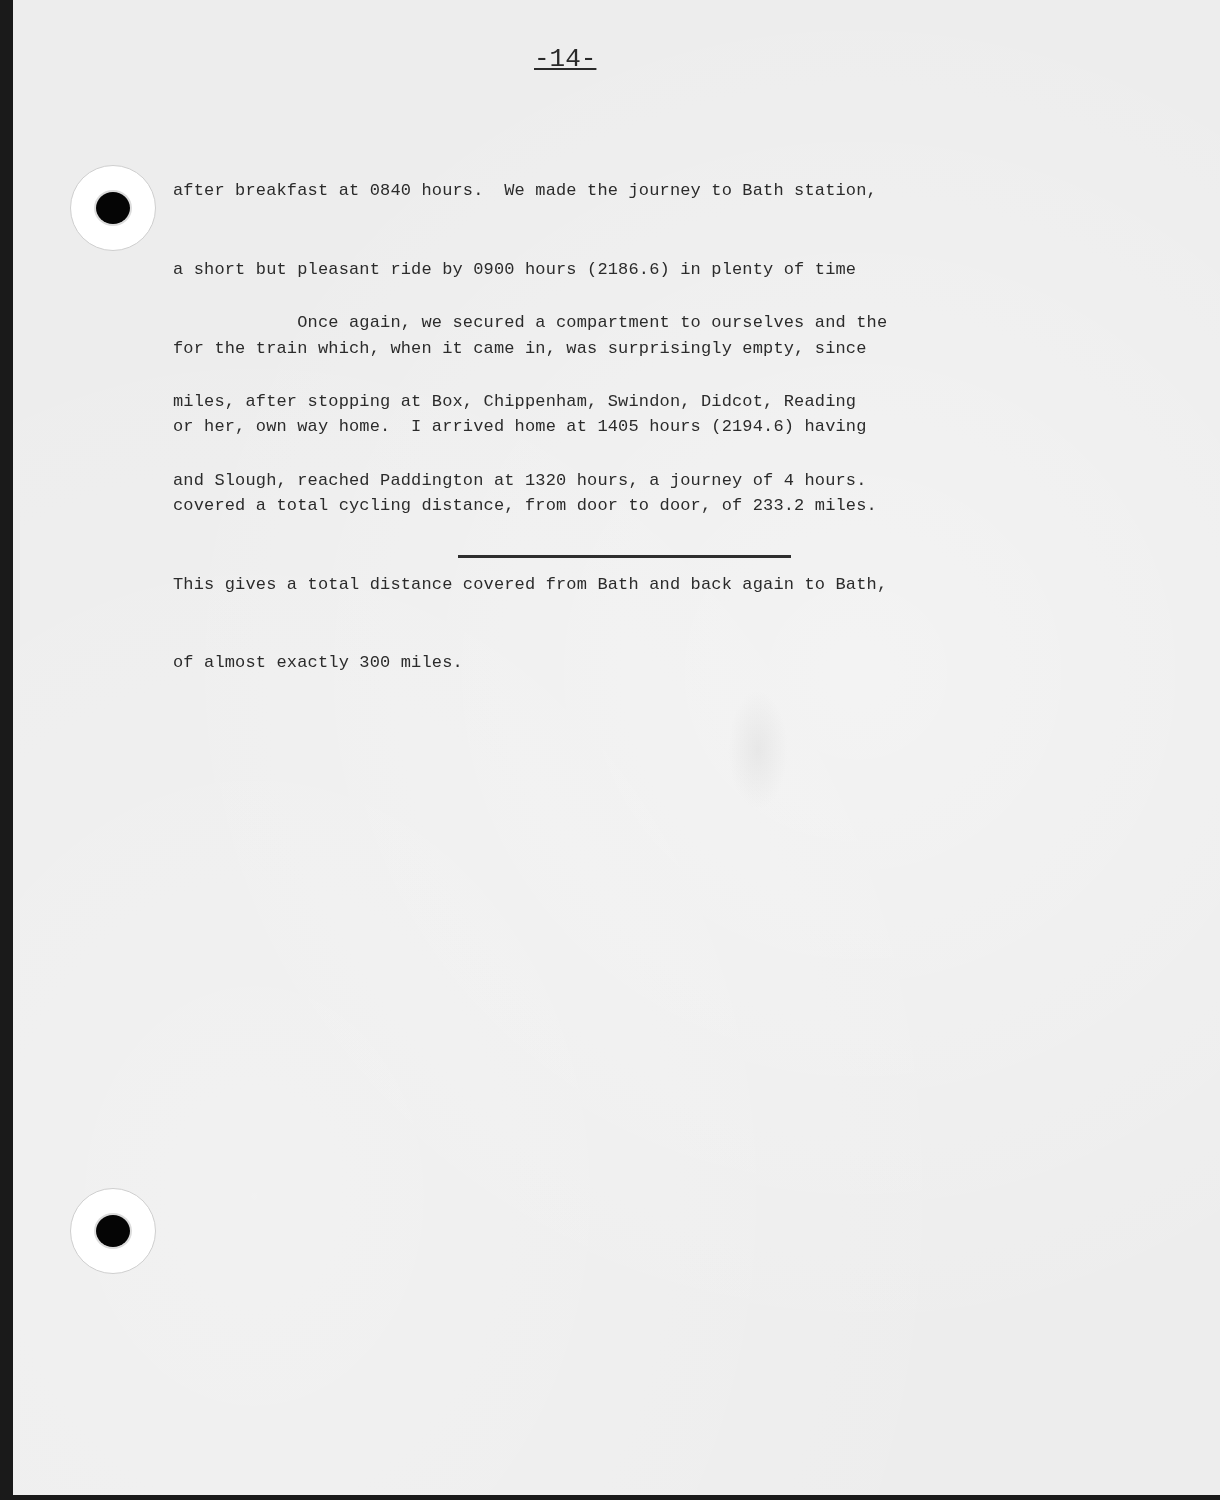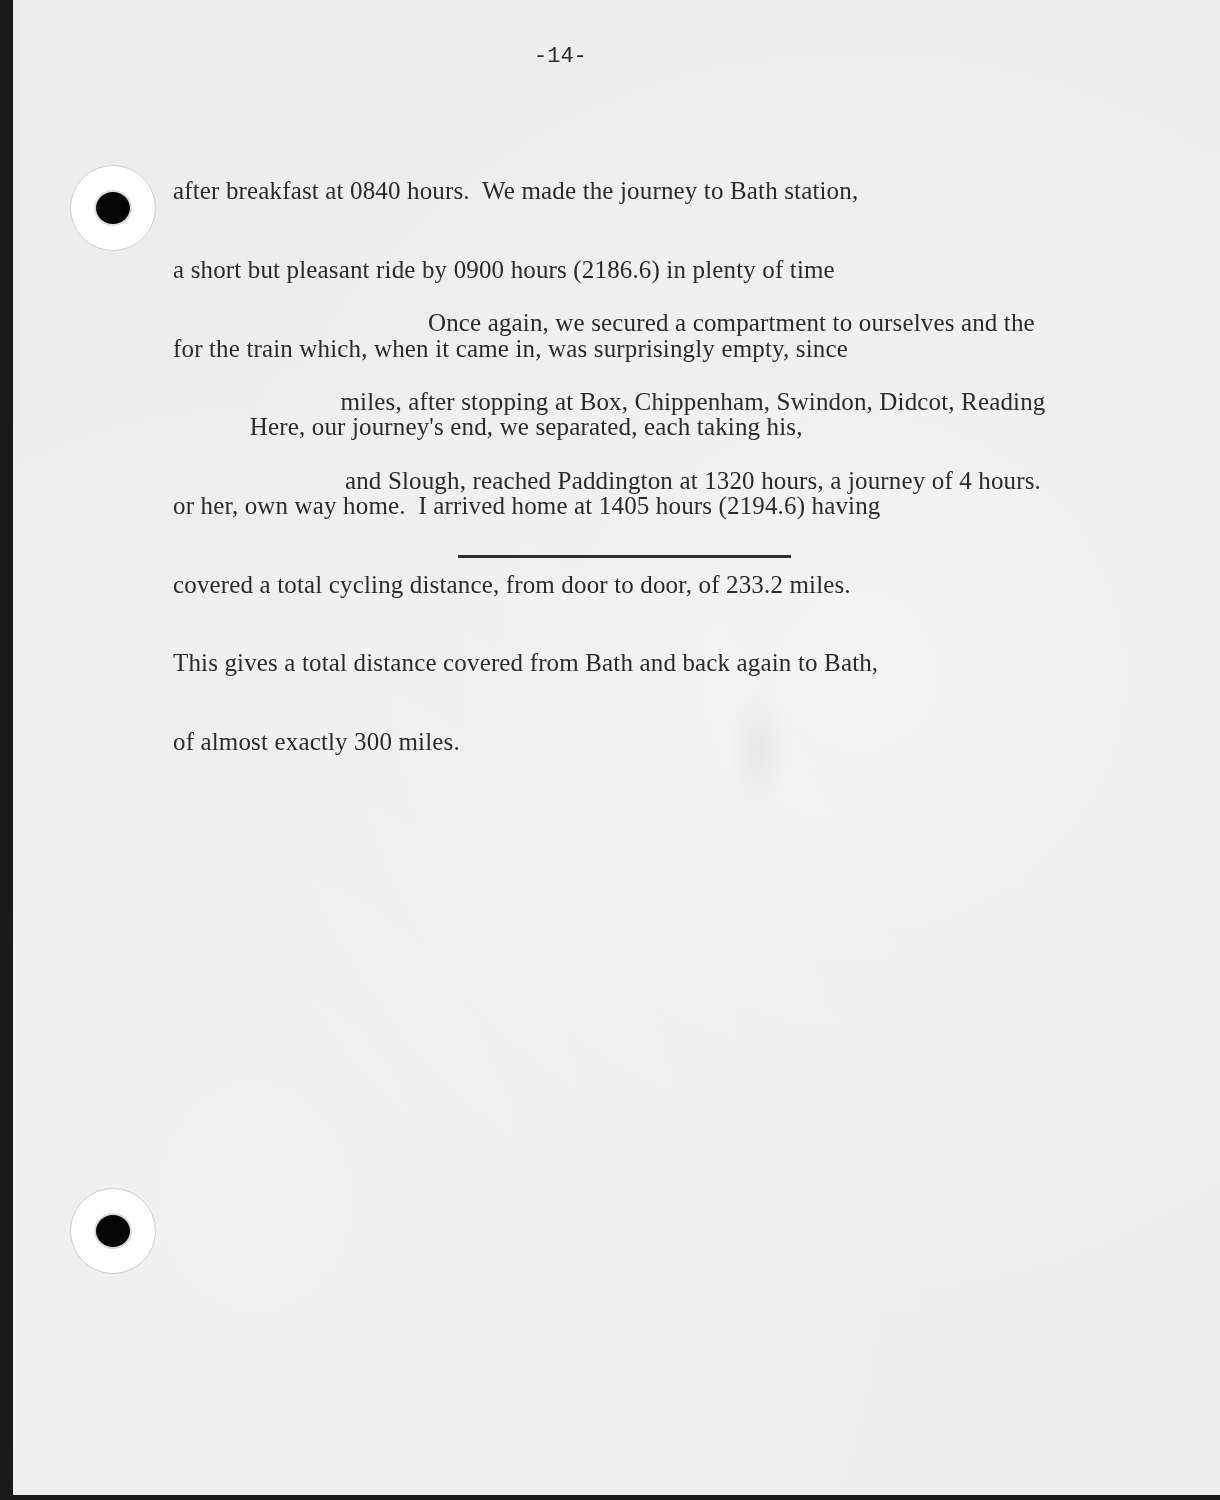--- a/index.html
+++ b/index.html
@@ -43,37 +43,38 @@
       margin-top: -16px;
       border-radius: 50%;
       background: #050505;
       box-shadow: 0 0 0 2px #dcdcdc;
     }
     .page-number {
       position: absolute;
       top: 44px;
       left: 521px;
       font-family: "Liberation Mono", monospace;
-      font-size: 22px;
+      font-size: 26px;
       color: #2a2a2a;
       letter-spacing: 0;
+      text-decoration: underline;
     }
     .typed {
       position: absolute;
       left: 160px;
       width: 1040px;
-      font-family: Liberation Serif, serif;
-      font-size: 25px;
+      font-family: Liberation Mono, monospace;
+      font-size: 17px;
       line-height: 26.2px;
       color: #2b2b2b;
       white-space: pre;
       letter-spacing: 0.15px;
     }
     #para-1 { top: 126px; }
-    #para-2 { top: 258px; text-align: center; }
+    #para-2 { top: 258px; }
     #para-3 { top: 362px; }
     .rule {
       position: absolute;
       left: 445px;
       top: 555px;
       width: 333px;
       height: 3px;
       background: #2e2e2e;
     }
     .smudge {
@@ -106,21 +107,20 @@
     <div>for the train which, when it came in, was surprisingly empty, since</div>
   </div>
 
   <div class="typed" id="para-2">
     <div>            Once again, we secured a compartment to ourselves and the</div>
     <div>miles, after stopping at Box, Chippenham, Swindon, Didcot, Reading</div>
     <div>and Slough, reached Paddington at 1320 hours, a journey of 4 hours.</div>
   </div>
 
   <div class="typed" id="para-3">
-    <div>            Here, our journey's end, we separated, each taking his,</div>
     <div>or her, own way home.  I arrived home at 1405 hours (2194.6) having</div>
     <div>covered a total cycling distance, from door to door, of 233.2 miles.</div>
     <div>This gives a total distance covered from Bath and back again to Bath,</div>
     <div>of almost exactly 300 miles.</div>
   </div>
 
   <div class="rule"></div>
 
   <div class="smudge"></div>
 </div>

